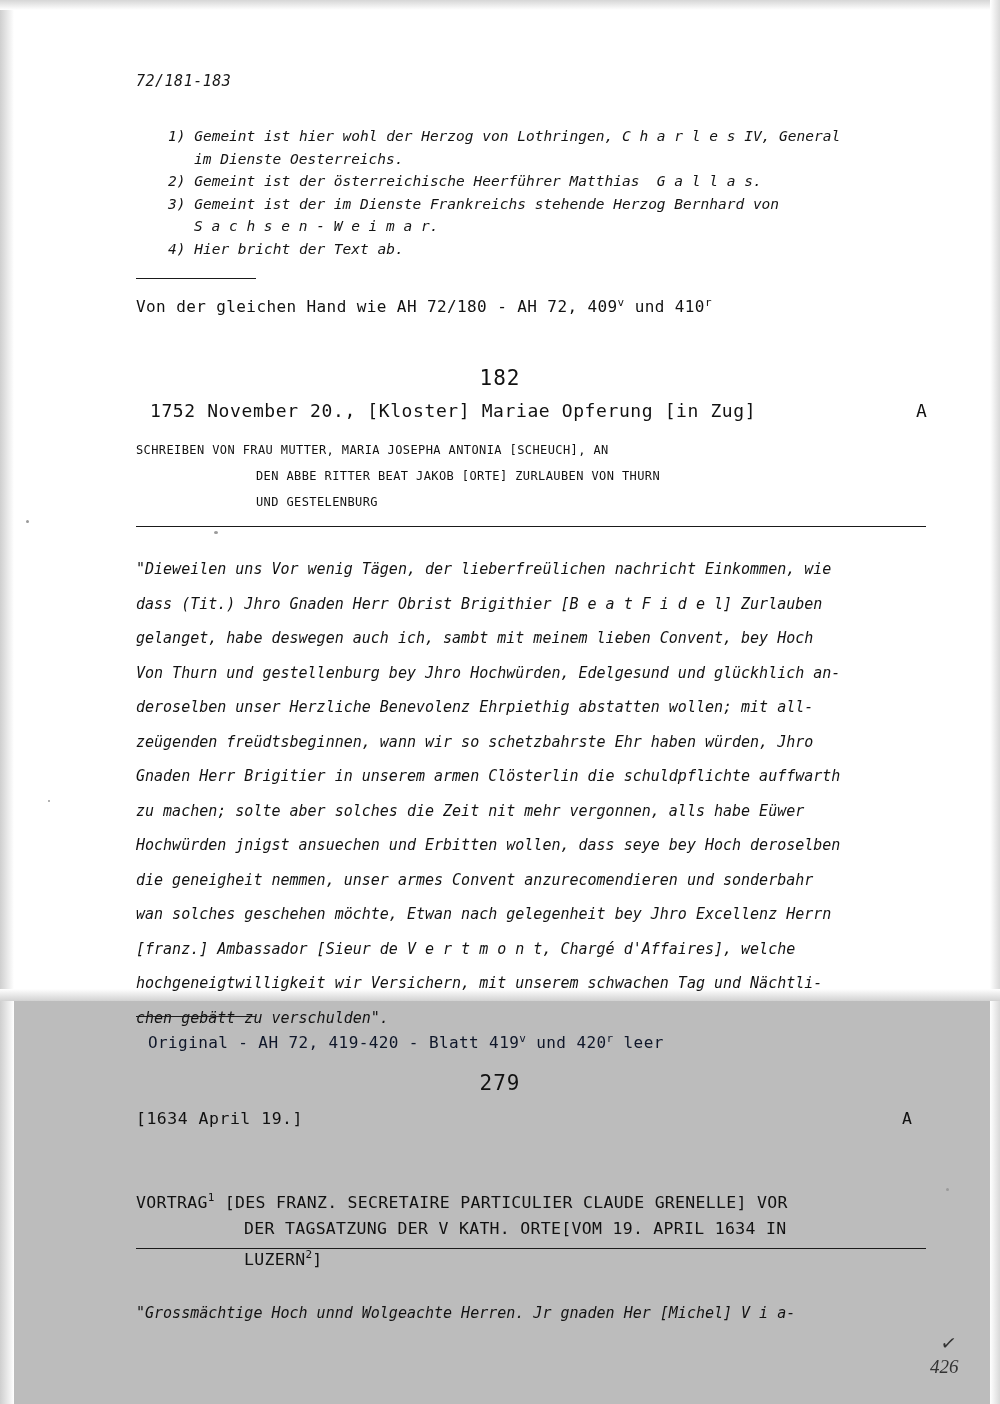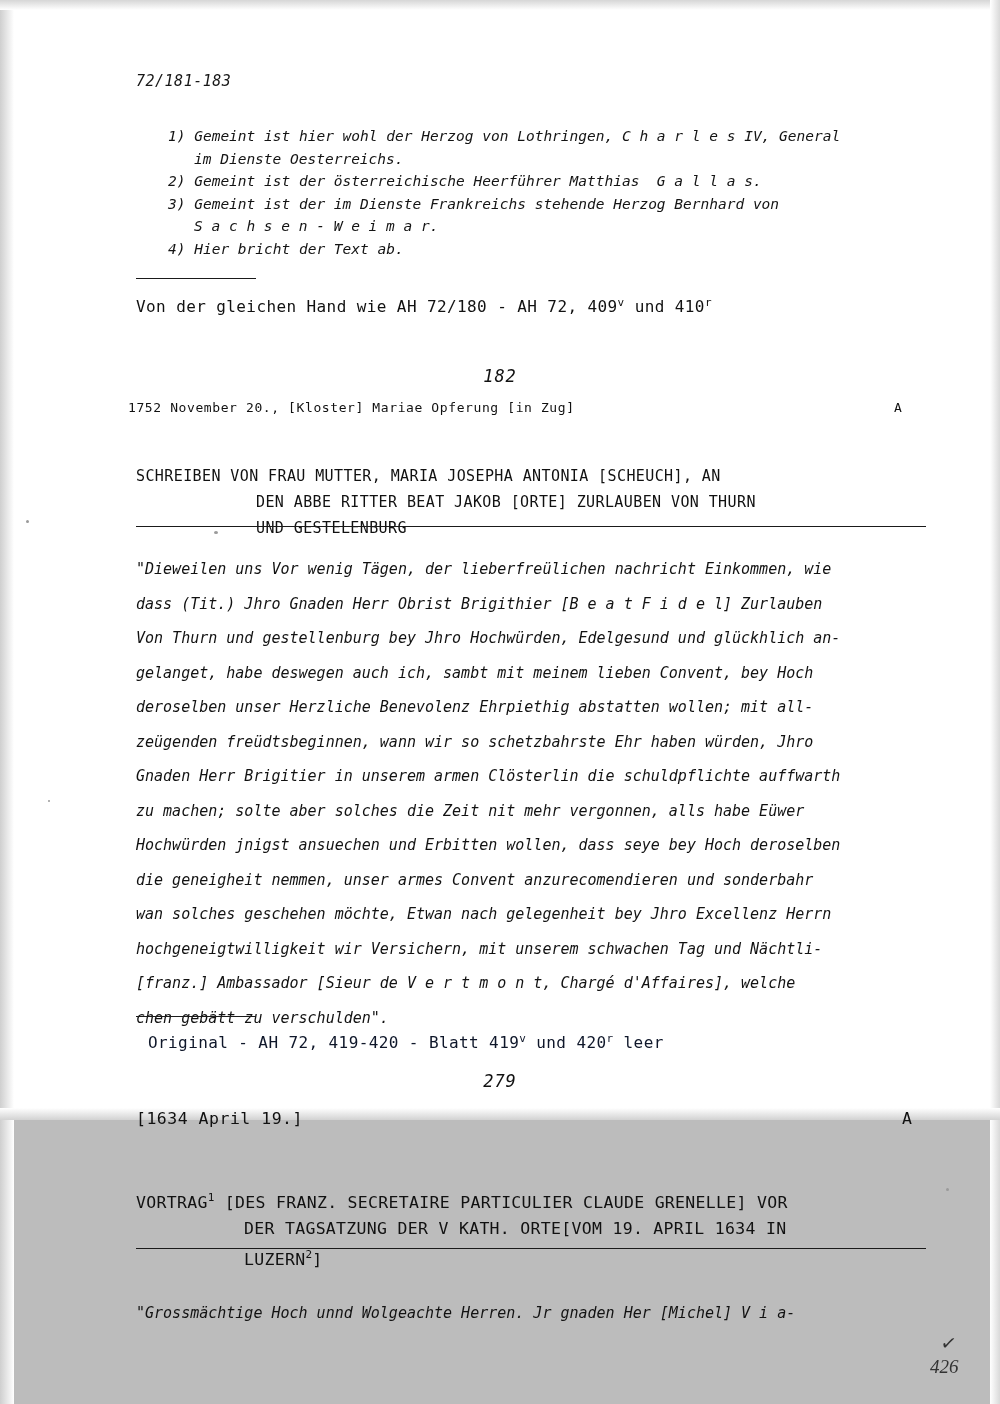--- a/index.html
+++ b/index.html
@@ -9,21 +9,21 @@
   }
   body {
     width: 1000px;
     height: 1404px;
     overflow: hidden;
     font-family: "DejaVu Sans Mono", monospace;
   }
   .page {
     position: relative;
     width: 1000px;
-    height: 1120px;
+    height: 1001px;
     background: #ffffff;
     box-sizing: border-box;
   }
   
   .edge-left {
     position: absolute;
     left: 0; top: 0;
     width: 14px; height: 1404px;
     background: linear-gradient(to right, #cfcfcf, #ffffff);
   }
@@ -93,52 +93,50 @@
     font-size: 16px;
     color: #111;
     letter-spacing: 0.4px;
   }
   sup.sm { font-size: 11px; vertical-align: super; }
 
   .docnum {
     position: absolute;
     width: 1000px;
     text-align: center;
-    font-size: 17px;
+    font-size: 21px;
     letter-spacing: 1px;
     color: #111;
-    font-style: italic;
   }
   .docnum.n182 { top: 366px; }
   .docnum.n183 { top: 1071px; }
 
   .dateline {
     position: absolute;
-    left: 128px;
+    left: 150px;
     top: 400px;
-    font-size: 13px;
+    font-size: 18px;
     letter-spacing: 0.6px;
     color: #111;
   }
   .dateline .marker {
     position: absolute;
     left: 766px;
     top: 0;
   }
 
   .title {
     position: absolute;
     left: 136px;
     top: 437px;
     width: 800px;
-    font-size: 15px;
+    font-size: 12px;
     line-height: 26px;
     letter-spacing: 0.4px;
     color: #111;
-    margin-top: 26px;
   }
   .title .cont { display: block; padding-left: 120px; }
 
   .body-italic {
     position: absolute;
     left: 136px;
     width: 800px;
     font-style: italic;
     font-size: 15px;
     line-height: 34.5px;
@@ -261,31 +259,31 @@
       <span>SCHREIBEN VON FRAU MUTTER, MARIA JOSEPHA ANTONIA [SCHEUCH], AN</span>
       <span class="cont">DEN ABBE RITTER BEAT JAKOB [ORTE] ZURLAUBEN VON THURN</span>
       <span class="cont">UND GESTELENBURG</span>
     </div>
 
     <div class="rule rule-long" style="top:526px;"></div>
 
     <div class="body-italic" style="top:552px;">
       <p>"Dieweilen uns Vor wenig Tägen, der lieberfreülichen nachricht Einkommen, wie</p>
       <p>dass (Tit.) Jhro Gnaden Herr Obrist Brigithier [B e a t   F i d e l] Zurlauben</p>
+      <p>gelanget, habe deswegen auch ich, sambt mit meinem lieben Convent, bey Hoch</p>
       <p>Von Thurn und gestellenburg bey Jhro Hochwürden, Edelgesund und glückhlich an-</p>
-      <p>gelanget, habe deswegen auch ich, sambt mit meinem lieben Convent, bey Hoch</p>
       <p>deroselben unser Herzliche Benevolenz Ehrpiethig abstatten wollen; mit all-</p>
       <p>zeügenden freüdtsbeginnen, wann wir so schetzbahrste Ehr haben würden, Jhro</p>
       <p>Gnaden Herr Brigitier in unserem armen Clösterlin die schuldpflichte auffwarth</p>
       <p>zu machen; solte aber solches die Zeit nit mehr vergonnen, alls habe Eüwer</p>
       <p>Hochwürden jnigst ansuechen und Erbitten wollen, dass seye bey Hoch deroselben</p>
       <p>die geneigheit nemmen, unser armes Convent anzurecomendieren und sonderbahr</p>
       <p>wan solches geschehen möchte, Etwan nach gelegenheit bey Jhro Excellenz Herrn</p>
+      <p>[franz.] Ambassador [Sieur de   V e r t m o n t, Chargé d'Affaires], welche</p>
       <p>hochgeneigtwilligkeit wir Versichern, mit unserem schwachen Tag und Nächtli-</p>
-      <p>[franz.] Ambassador [Sieur de   V e r t m o n t, Chargé d'Affaires], welche</p>
       <p>chen gebätt zu verschulden".</p>
     </div>
 
     <div class="rule rule-short" style="top:1016px;"></div>
 
     <div class="original">
       <span>Original  -  AH 72, 419-420  -  Blatt 419</span><sup class="sm">v</sup><span> und 420</span><sup class="sm">r</sup><span> leer</span>
     </div>
 
     <div class="docnum n183">279</div>

